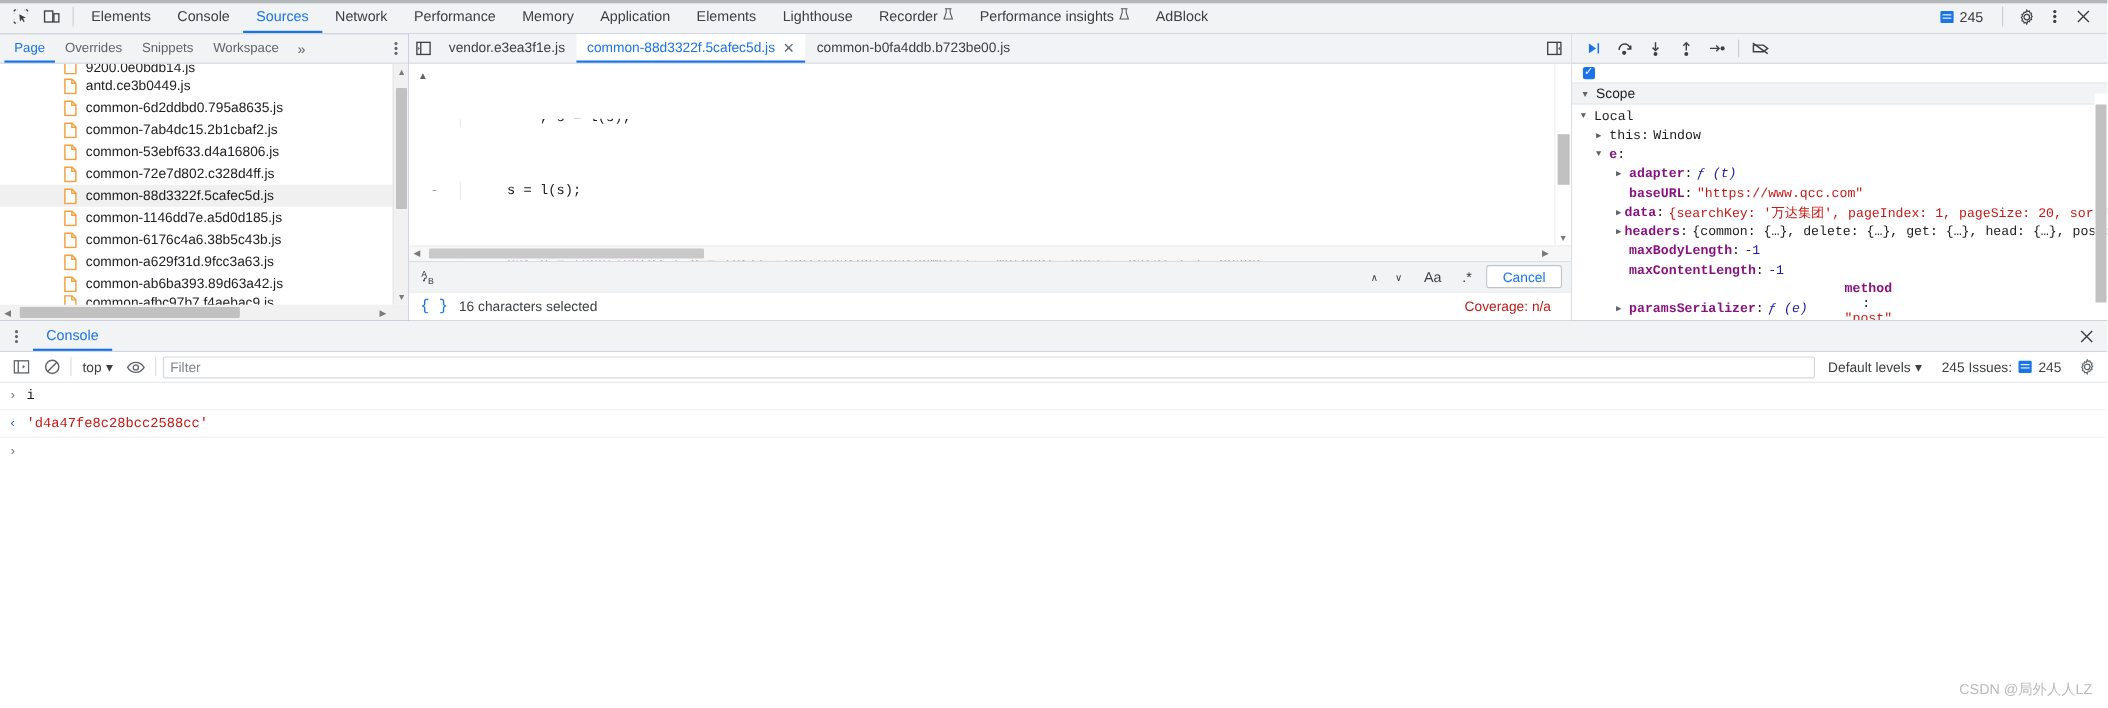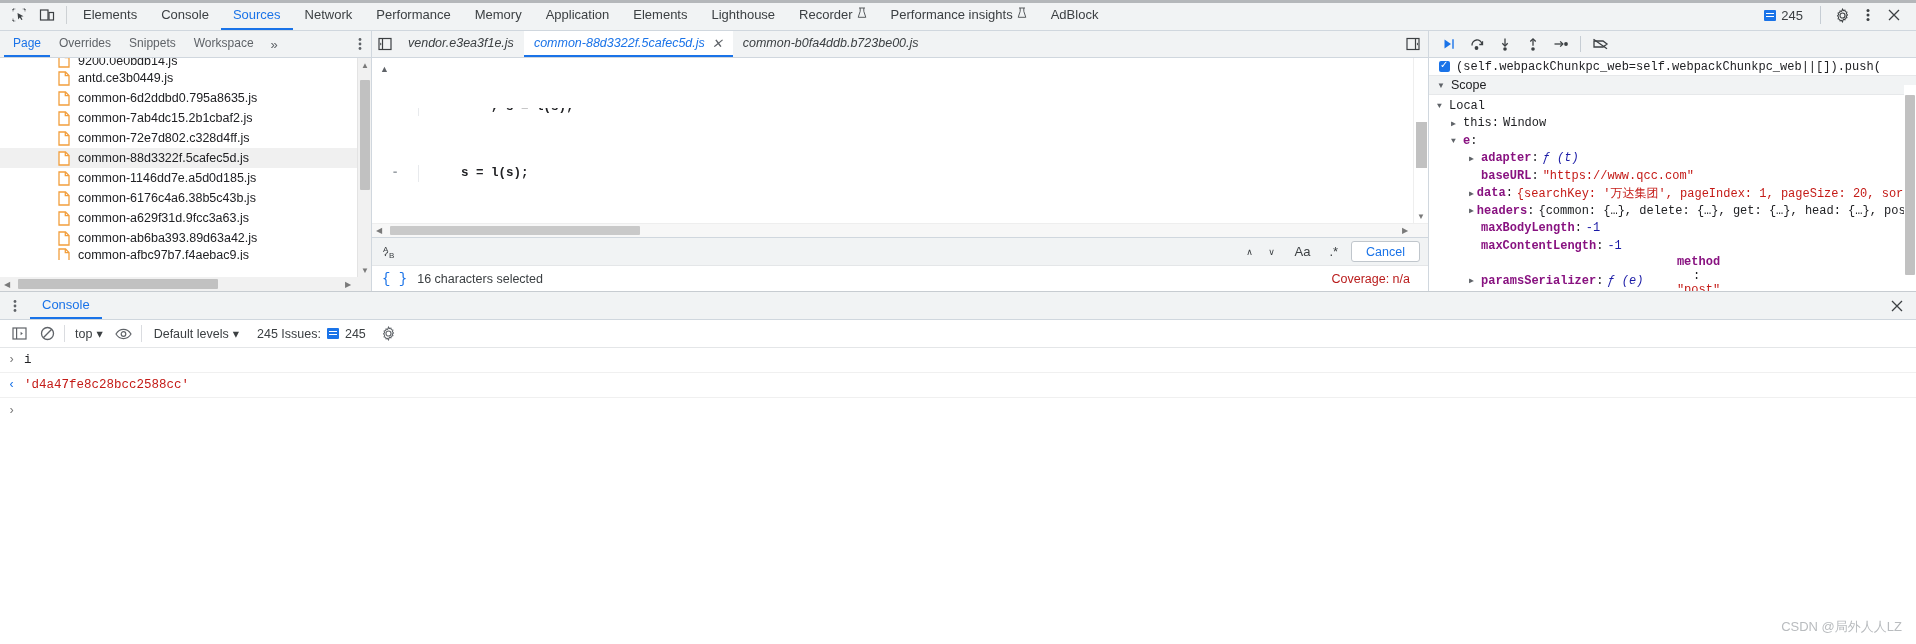--- a/index.html
+++ b/index.html
@@ -68,29 +68,29 @@
   .nav-vscroll { position:absolute; right:0; top:27px; bottom:14px; width:14px; background:#f1f1f1; border-left:1px solid #e3e3e3; }
   .nav-vthumb { position:absolute; left:2px; width:10px; background:#c1c1c1; border-radius:1px; }
   .nav-hscroll { position:absolute; left:0; right:0; bottom:0; height:14px; background:#f1f1f1; display:flex; align-items:center; }
   .nav-hthumb { position:absolute; height:10px; background:#c1c1c1; border-radius:1px; top:2px; }
   .sb-arrow { width:14px; height:14px; display:flex; align-items:center; justify-content:center; color:#7a7a7a; font-size:8px; cursor:pointer; }
 
   
   .editor-pane { flex:1; min-width:0; display:flex; flex-direction:column; border-right:1px solid #d0d7de; position:relative; background:#fff; }
   .editor-tabs { height:27px; min-height:27px; background:#f1f3f4; border-bottom:1px solid #d0d7de; display:flex; align-items:stretch; }
   .et-icon { width:26px; display:flex; align-items:center; justify-content:center; cursor:pointer; }
-  .etab { display:flex; align-items:center; gap:7px; padding: 0 10px; font-size:12.5px; color:#3c4043; cursor:pointer; border-bottom:2px solid transparent; white-space:nowrap;font-style:italic; }
+  .etab { display:flex; align-items:center; gap:7px; padding: 0 10px; font-size:12.5px; color:#3c4043; cursor:pointer; border-bottom:2px solid transparent; white-space:nowrap; }
   .etab.active { color:#1a73e8; border-bottom-color:#1a73e8; background:#fff; }
   .etab .tabx { font-size:13px; color:#5f6368; line-height:1; }
   .et-right { margin-left:auto; display:flex; align-items:center; padding-right:2px; }
 
   .code-area { flex:1; position:relative; overflow:hidden; background:#fff; }
   .code-gutter-arrow { position:absolute; left:8px; top:6px; color:#5f6368; font-size:9px; }
   .code-rows { position:absolute; left:0; top:0; right:0; font-family: "Liberation Mono", "DejaVu Sans Mono", monospace; font-size:12.5px; line-height:16.5px; white-space:pre; }
-  .crow { height:16.5px; display:flex; align-items:center; white-space:pre;font-weight:bold; }
+  .crow { height:16.5px; display:flex; align-items:center; white-space:pre; }
   .crow.partial-top { height:8px; overflow:hidden; align-items:flex-end; }
   .gut-dash { width:46px; min-width:46px; text-align:center; color:#9aa0a6; font-family:"Liberation Mono",monospace; font-size:12px; }
   .gut-sep { width:1px; background:#e8eaed; align-self:stretch; margin-right: 0; }
   .code-text { padding-left:12px; white-space:pre; }
   .tk-kw { color:#a219a2; }
   .tk-plain { color:#202124; }
   .inline-val { background:#fce8cd; color:#202124; padding: 0 2px; }
 
   .code-vscroll { position:absolute; right:0; top:0; bottom:14px; width:15px; background:#fff; border-left:1px solid #eee; }
   .code-vthumb { position:absolute; left:2px; width:11px; background:#c1c1c1; }
@@ -325,20 +325,29 @@
             </span>
           <span>common-7ab4dc15.2b1cbaf2.js</span>
         </div>
         <div class="file-row">
           <span class="doc-ico">
               <svg width="12" height="15" viewBox="0 0 12 15">
                 <path d="M1 1h6.5L11 4.5V14H1z" fill="#fff" stroke="#f29f3d" stroke-width="1.3"></path>
                 <path d="M7.3 1v3.6H11" fill="none" stroke="#f29f3d" stroke-width="1.3"></path>
               </svg>
             </span>
+          <span>common-53ebf633.d4a16806.js</span>
+        </div>
+        <div class="file-row">
+          <span class="doc-ico">
+              <svg width="12" height="15" viewBox="0 0 12 15">
+                <path d="M1 1h6.5L11 4.5V14H1z" fill="#fff" stroke="#f29f3d" stroke-width="1.3"></path>
+                <path d="M7.3 1v3.6H11" fill="none" stroke="#f29f3d" stroke-width="1.3"></path>
+              </svg>
+            </span>
           <span>common-72e7d802.c328d4ff.js</span>
         </div>
         <div class="file-row selected">
           <span class="doc-ico">
               <svg width="12" height="15" viewBox="0 0 12 15">
                 <path d="M1 1h6.5L11 4.5V14H1z" fill="#fff" stroke="#f29f3d" stroke-width="1.3"></path>
                 <path d="M7.3 1v3.6H11" fill="none" stroke="#f29f3d" stroke-width="1.3"></path>
               </svg>
             </span>
           <span>common-88d3322f.5cafec5d.js</span>
@@ -553,21 +562,20 @@
           <svg width="18" height="14" viewBox="0 0 18 14">
               <path d="M2 4h9l4 3-4 3H2z" stroke="#3c4043" stroke-width="1.3" fill="none"></path>
               <path d="M1.5 2.2l13.5 9.6" stroke="#3c4043" stroke-width="1.3"></path>
             </svg>
         </div>
       </div>
 
       <div class="dbg-body">
         <div class="dbg-top-clip">
           <span class="chk"></span>
-          <span>(self.webpackChunkpc_web=self.webpackChunkpc_web||[]).push(</span>
         </div>
 
         <div class="scope-header">
           <span class="tri">▼</span>
           <span>Scope</span>
         </div>
 
         <div class="scope-rows">
           <div class="srow" style="padding-left:8px;">
             <span class="tri">▼</span>
@@ -680,20 +688,21 @@
         <span>top</span>
         <span>▾</span>
       </div>
       <div class="ct-icon">
         <svg width="17" height="14" viewBox="0 0 17 14">
             <path d="M1 7s2.8-4.6 7.5-4.6S16 7 16 7s-2.8 4.6-7.5 4.6S1 7 1 7z" stroke="#5f6368" stroke-width="1.2" fill="none"></path>
             <circle cx="8.5" cy="7" r="2.3" stroke="#5f6368" stroke-width="1.2" fill="none"></circle>
           </svg>
       </div>
       <div class="ct-sep"></div>
+      <input class="ct-filter" value="" placeholder="Filter" style="">
       <div class="ct-levels">
         <span>Default levels</span>
         <span>▾</span>
       </div>
       <div class="ct-issues">
         <span>245 Issues:</span>
         <span class="issue-sq"></span>
         <span>245</span>
       </div>
       <div class="ct-gear">

